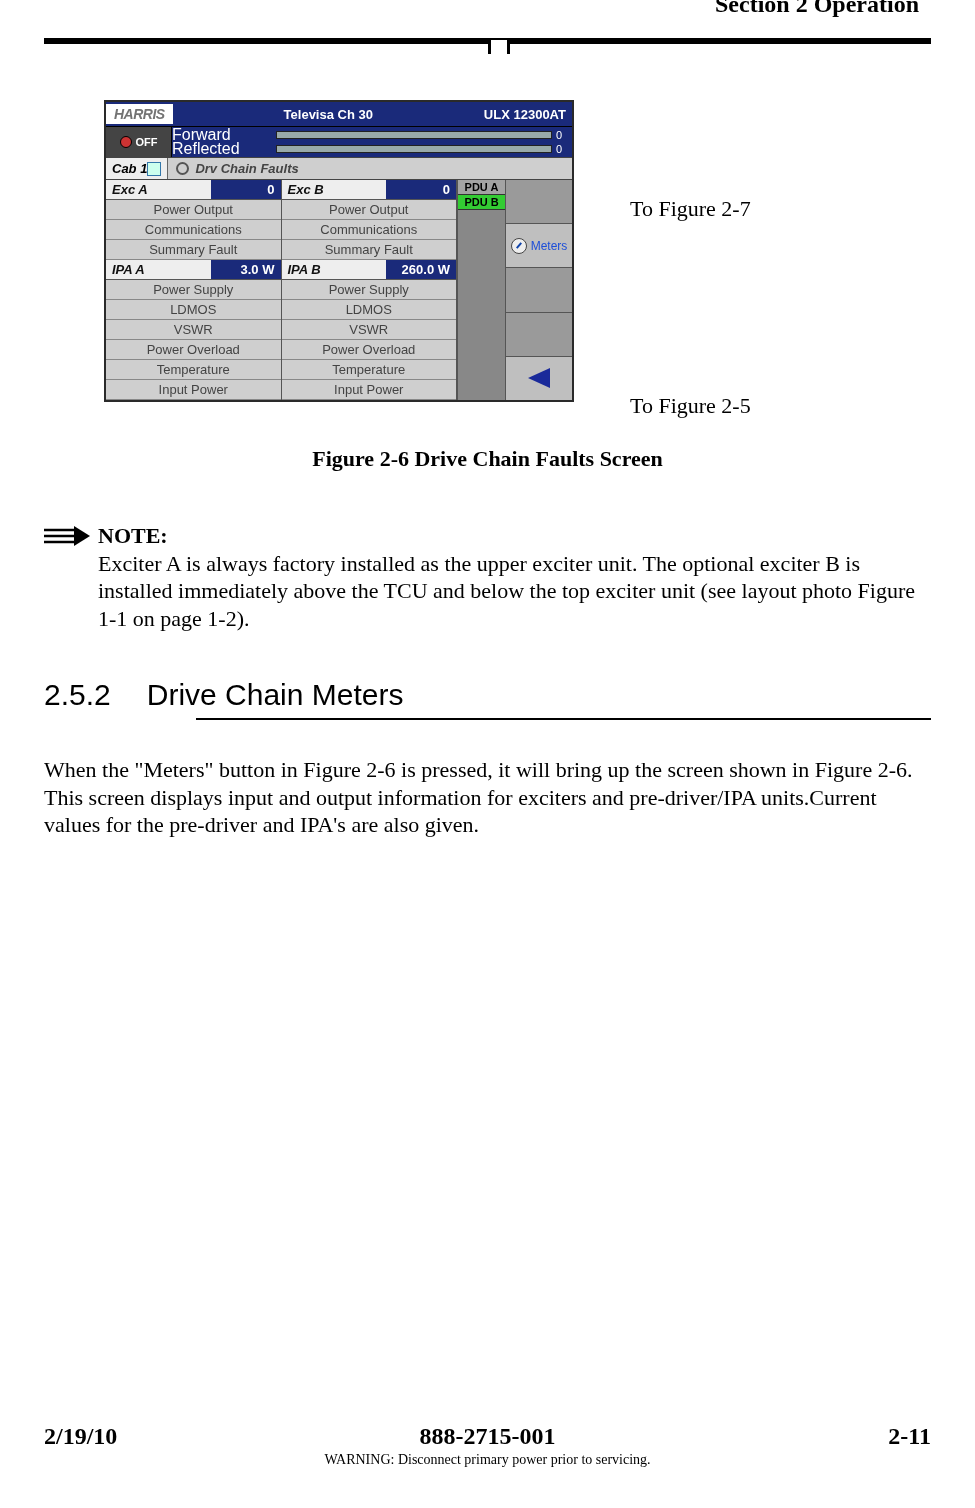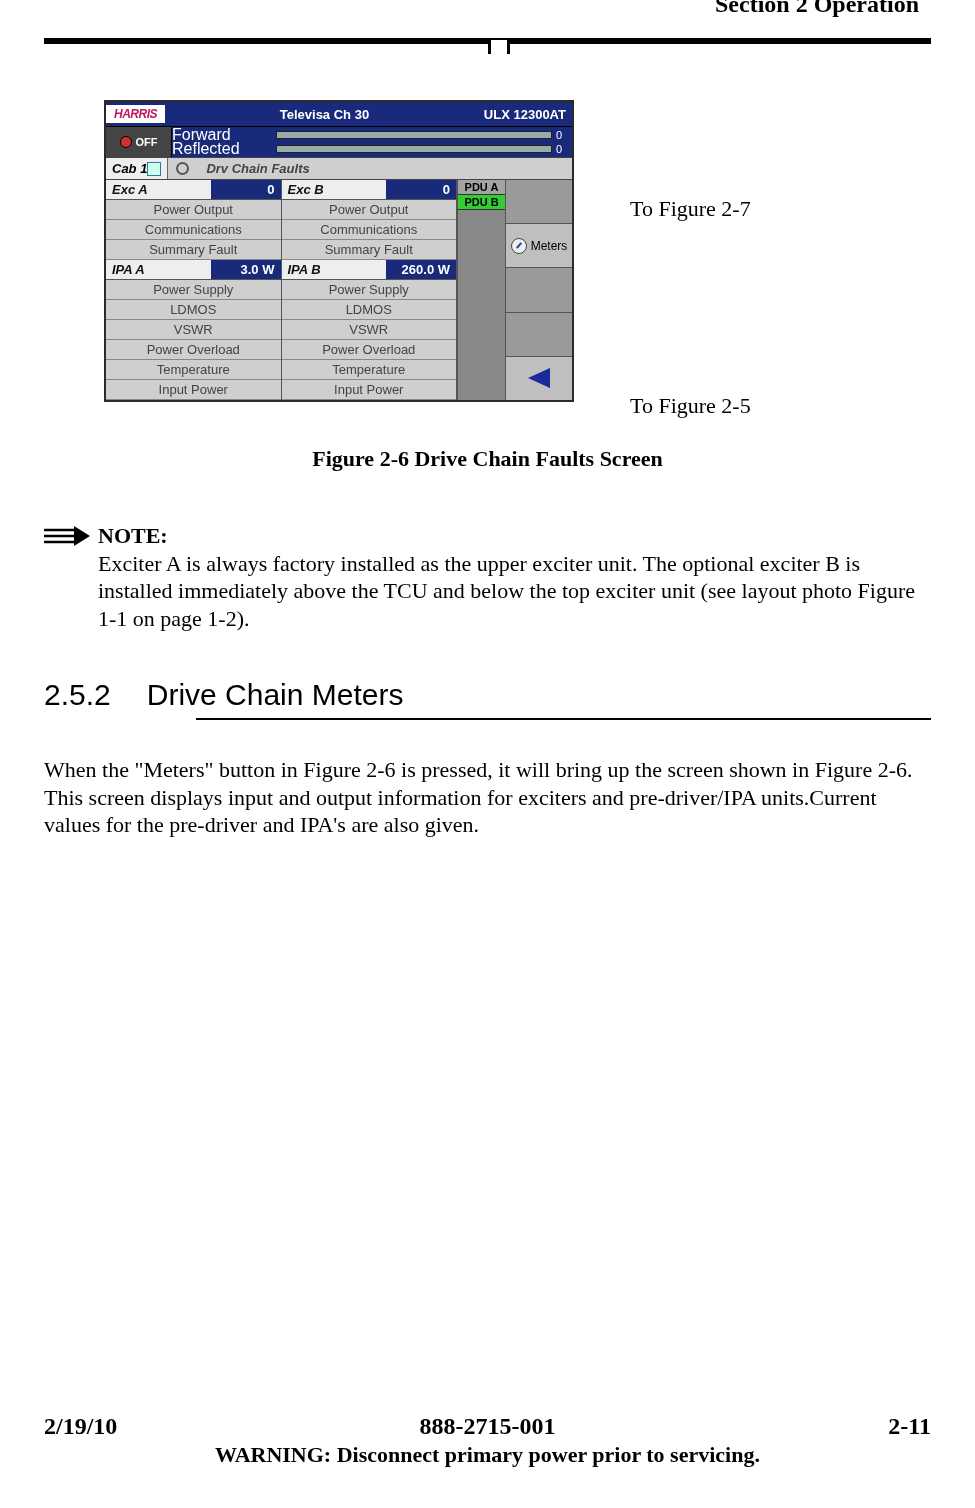--- a/index.html
+++ b/index.html
@@ -81,24 +81,24 @@
       background: #1a2a7a;
       color: #fff;
       display: flex;
       align-items: center;
       height: 24px;
       font-size: 13px;
       font-weight: bold;
     }
     .titlebar .logo {
       background: #fff;
-      color: #be185d;
+      color: #737373;
       font-style: italic;
       font-weight: 900;
-      font-size: 12px;
+      font-size: 14px;
       padding: 2px 8px;
       letter-spacing: -0.5px;
     }
     .titlebar .chan { flex: 1; text-align: center; }
     .titlebar .model { padding-right: 6px; }
 
     
     .offrow {
       display: flex;
       background: #1a2a7a;
@@ -164,21 +164,21 @@
       display: inline-block;
     }
     .subtitle .bread {
       flex: 1;
       font-style: italic;
       font-weight: bold;
       color: #444;
       padding: 3px 8px;
       display: flex;
       align-items: center;
-      gap: 17px;
+      gap: 6px;
     }
     .bread .bico {
       width: 13px; height: 13px; border: 2px solid #555; border-radius: 50%;
       display: inline-block;
     }
 
     .mainrow {
       display: flex;
       align-items: stretch;
     }
@@ -250,21 +250,21 @@
     }
     .sidebtn {
       flex: 1;
       background: #bfbfbf;
       border-top: 1px solid #555;
       display: flex;
       align-items: center;
       justify-content: center;
       gap: 4px;
       font-size: 12px;
-      color: #000000;
+      color: #1d4ed8;
     }
     .sidebtn:first-child { border-top: none; }
     .sidebtn.blank { background: #9a9a9a; }
     .sidebtn .rico {
       width: 16px; height: 16px; border-radius: 50%;
       background: #eee; border: 1px solid #444;
       display: inline-flex; align-items: center; justify-content: center;
     }
     .sidebtn .rico::after {
       content: ""; width: 2px; height: 7px; background: #14a; display: block;
@@ -351,22 +351,22 @@
     }
     .footer-row1 {
       display: flex;
       font-size: 24px;
       font-weight: bold;
     }
     .footer-row1 .l { flex: 0 0 20%; text-align: left; }
     .footer-row1 .m { flex: 1; text-align: center; }
     .footer-row1 .r { flex: 0 0 20%; text-align: right; }
     .footer-row2 {
-      font-size: 22px;
-      font-weight: bold;
+      font-size: 14px;
+      font-weight: normal;
       margin-top: 2px;
     }
 
     .page { position: relative; height: 1508px; }
   </style>
 </head>
 <body>
 
 <div class="page">
 

